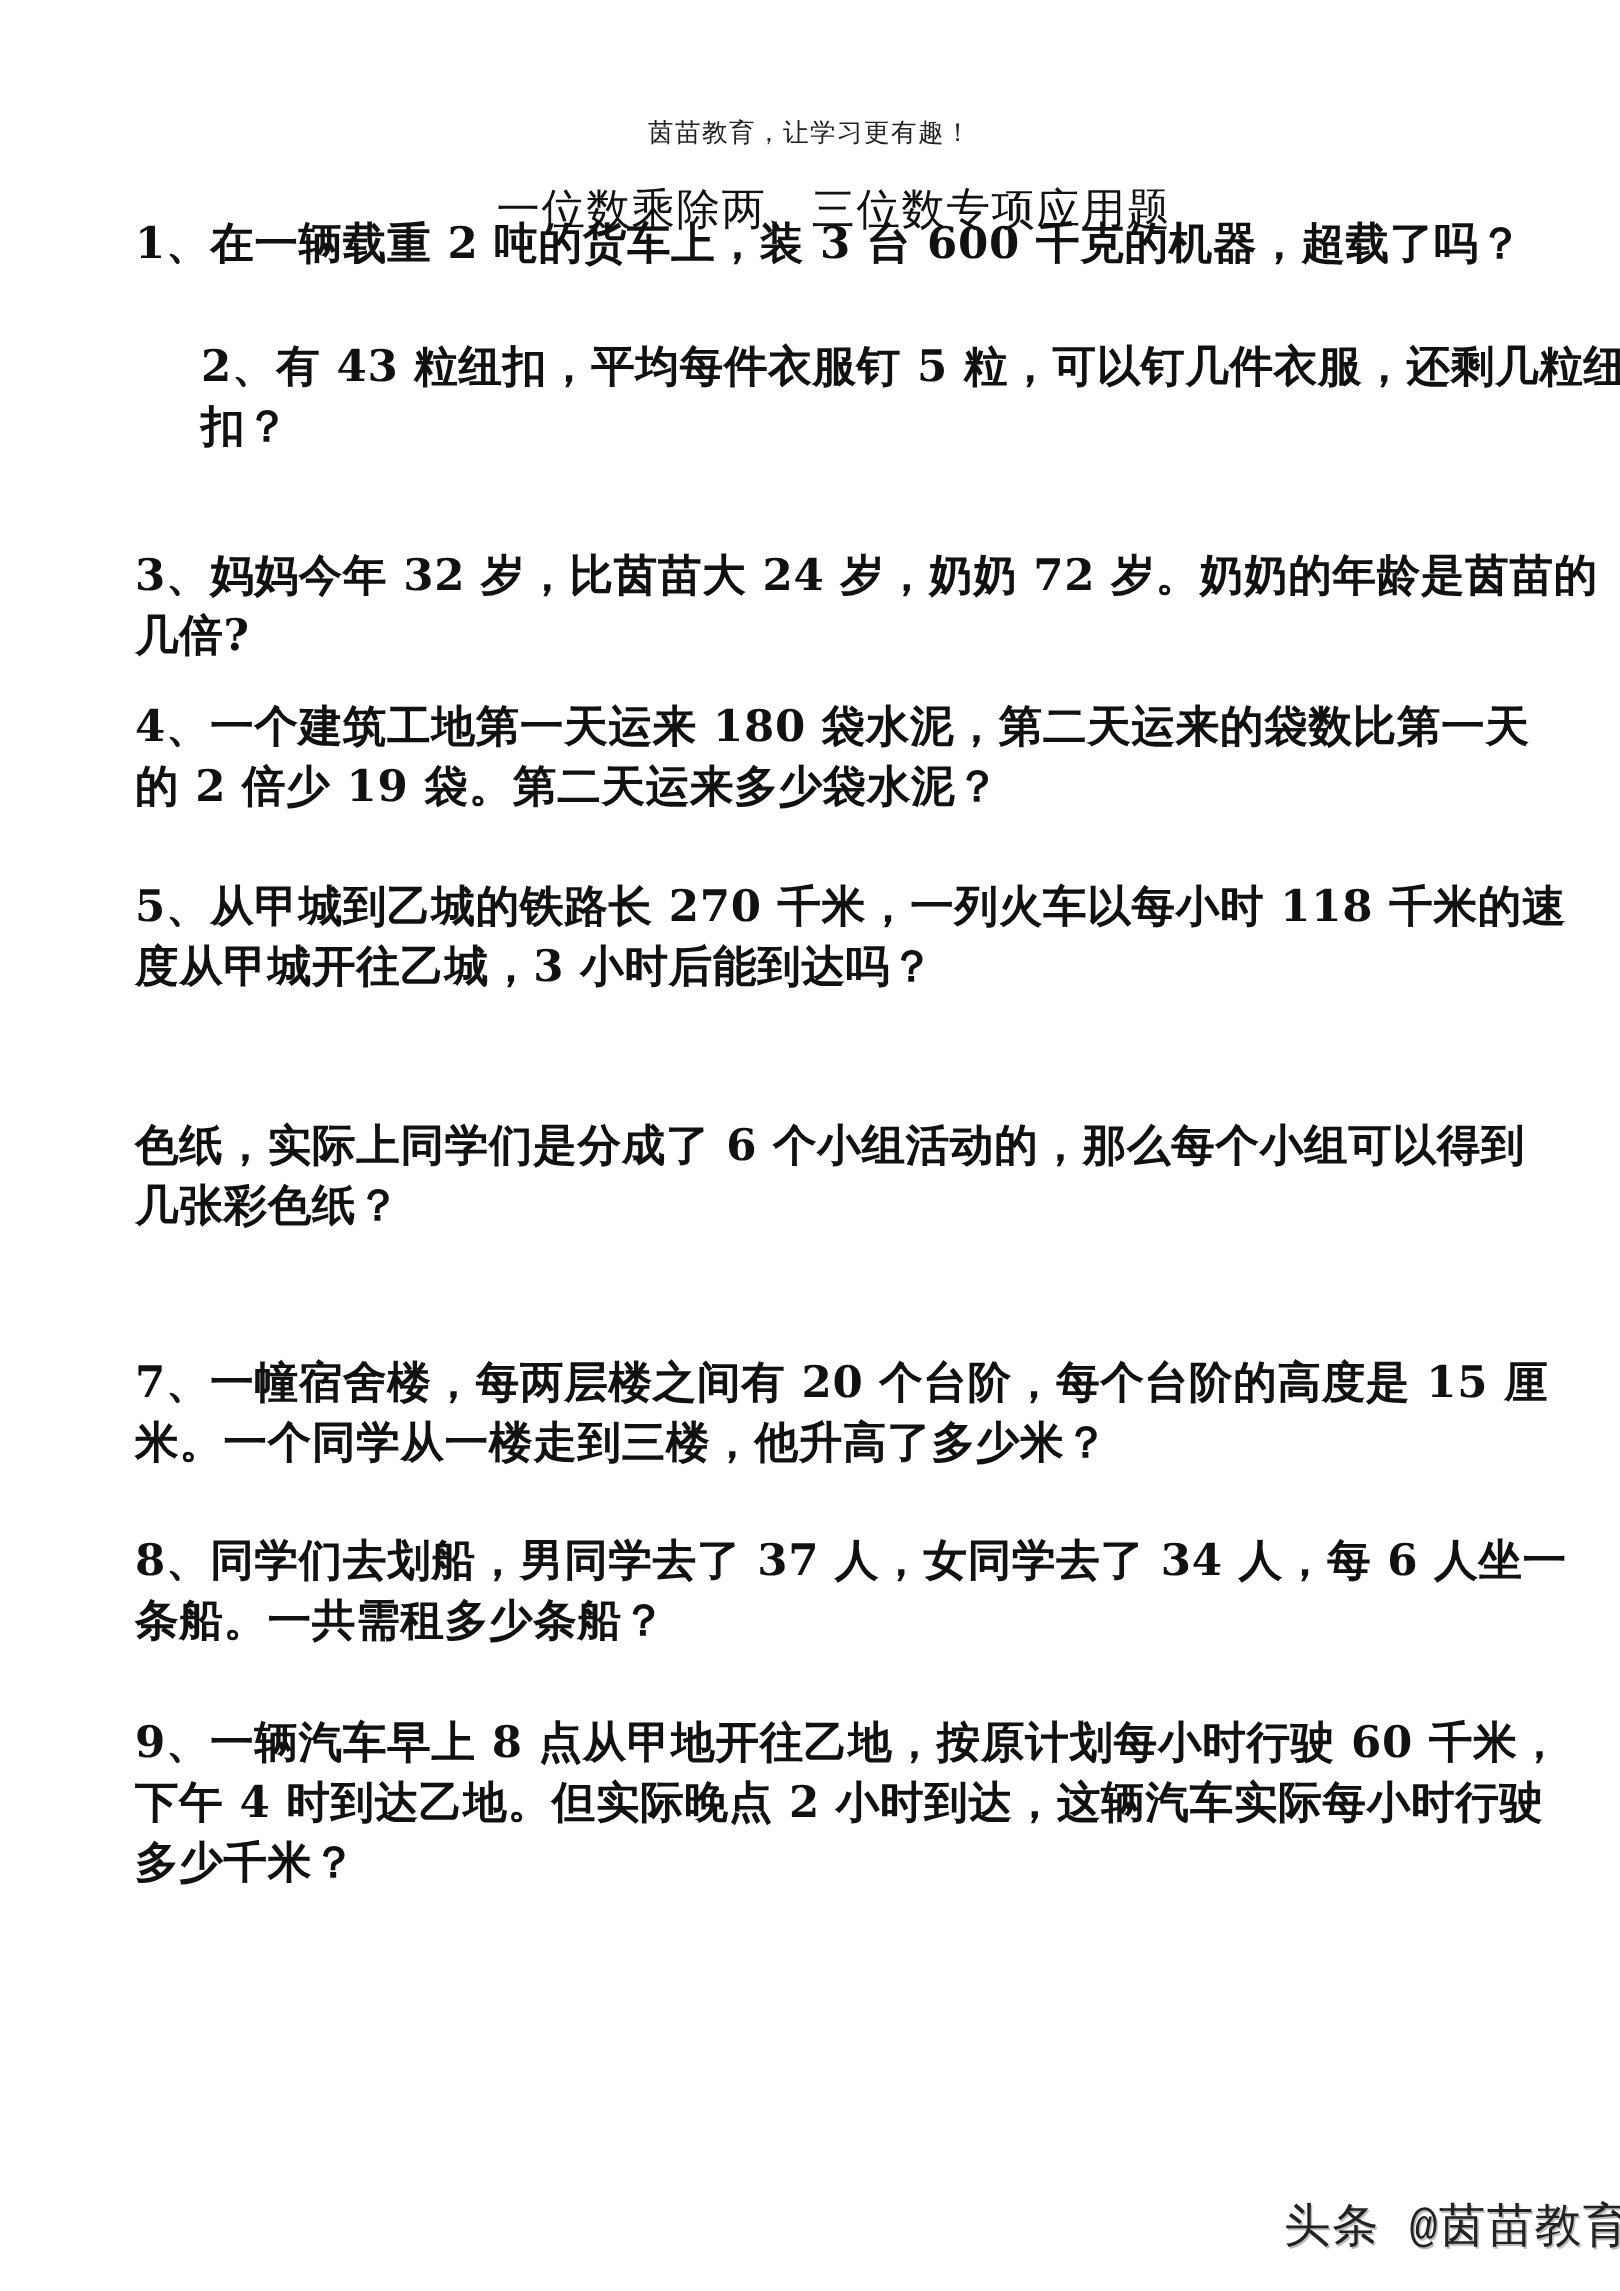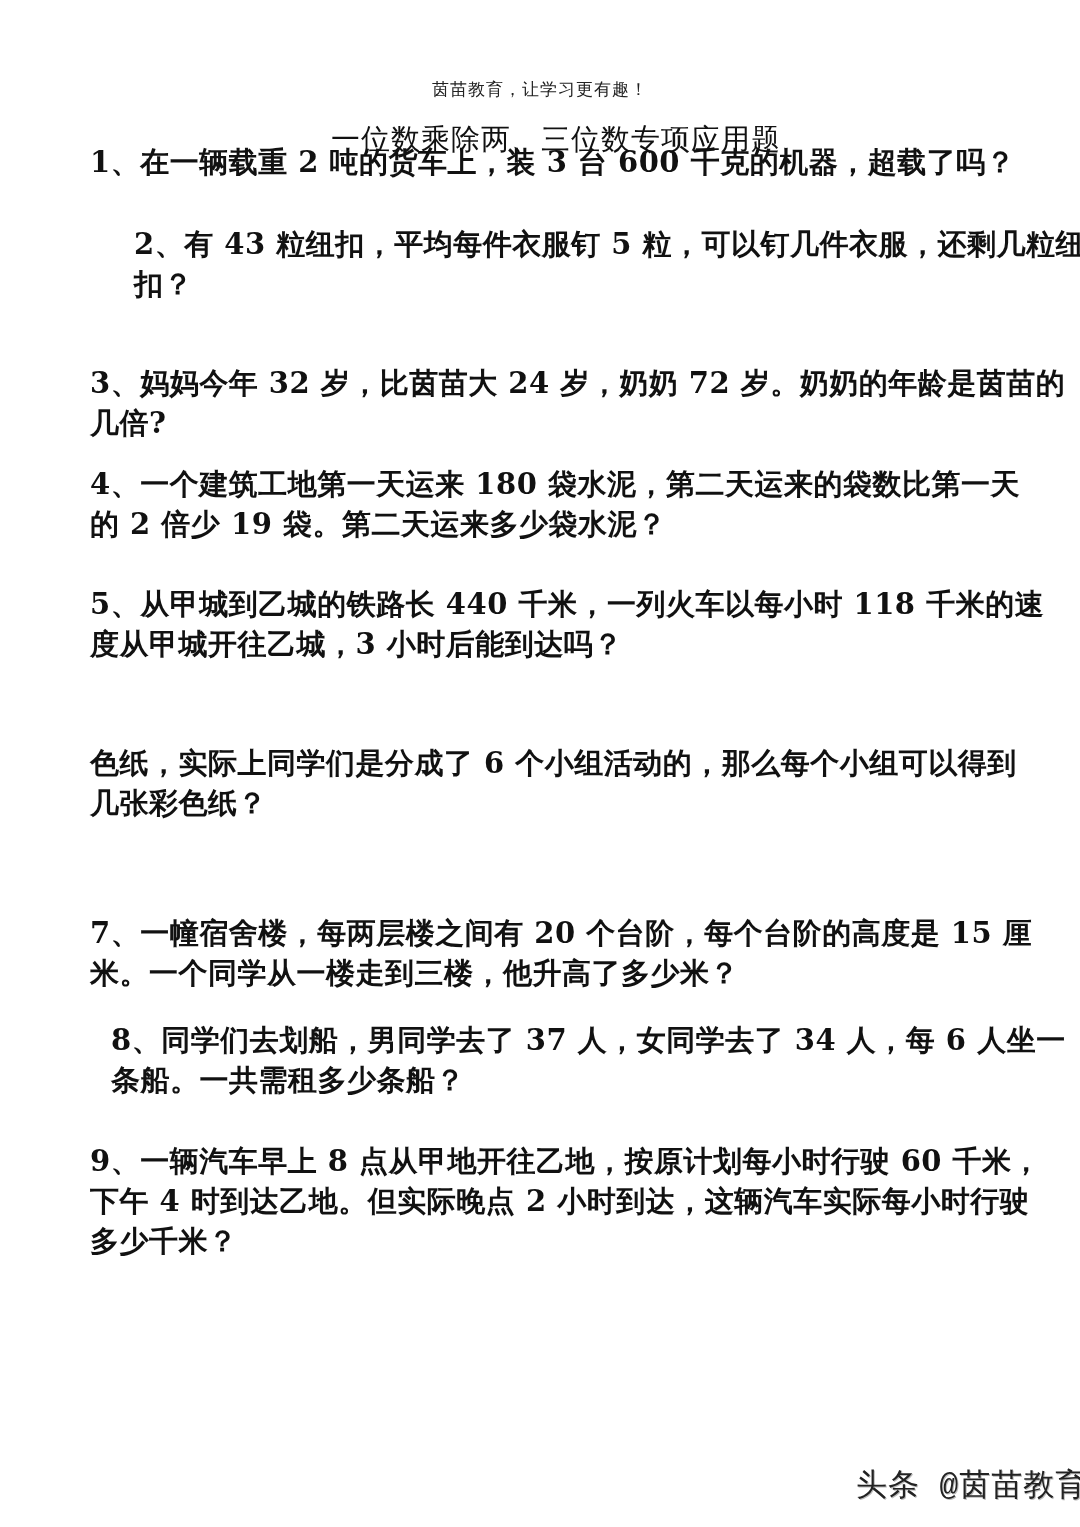--- a/index.html
+++ b/index.html
@@ -94,35 +94,35 @@
     <span class="line">3、妈妈今年 32 岁，比茵苗大 24 岁，奶奶 72 岁。奶奶的年龄是茵苗的</span>
     <span class="line">几倍?</span>
   </div>
 
   <div class="question" style="top:464px;">
     <span class="line">4、一个建筑工地第一天运来 180 袋水泥，第二天运来的袋数比第一天</span>
     <span class="line">的 2 倍少 19 袋。第二天运来多少袋水泥？</span>
   </div>
 
   <div class="question" style="top:584px;">
-    <span class="line">5、从甲城到乙城的铁路长 440 千米，一列火车以每小时 118 千米的速</span>
+    <span class="line">5、从甲城到乙城的铁路长 270 千米，一列火车以每小时 118 千米的速</span>
     <span class="line">度从甲城开往乙城，3 小时后能到达吗？</span>
   </div>
 
   <div class="question" style="top:743px;">
     <span class="line">色纸，实际上同学们是分成了 6 个小组活动的，那么每个小组可以得到</span>
     <span class="line">几张彩色纸？</span>
   </div>
 
-  <div class="question" style="top:901px;margin-top:12px;">
+  <div class="question" style="top:901px;">
     <span class="line">7、一幢宿舍楼，每两层楼之间有 20 个台阶，每个台阶的高度是 15 厘</span>
     <span class="line">米。一个同学从一楼走到三楼，他升高了多少米？</span>
   </div>
 
-  <div class="question" style="top:1020px;margin-left:21px;">
+  <div class="question" style="top:1020px;">
     <span class="line">8、同学们去划船，男同学去了 37 人，女同学去了 34 人，每 6 人坐一</span>
     <span class="line">条船。一共需租多少条船？</span>
   </div>
 
   <div class="question" style="top:1141px;">
     <span class="line">9、一辆汽车早上 8 点从甲地开往乙地，按原计划每小时行驶 60 千米，</span>
     <span class="line">下午 4 时到达乙地。但实际晚点 2 小时到达，这辆汽车实际每小时行驶</span>
     <span class="line">多少千米？</span>
   </div>
 

